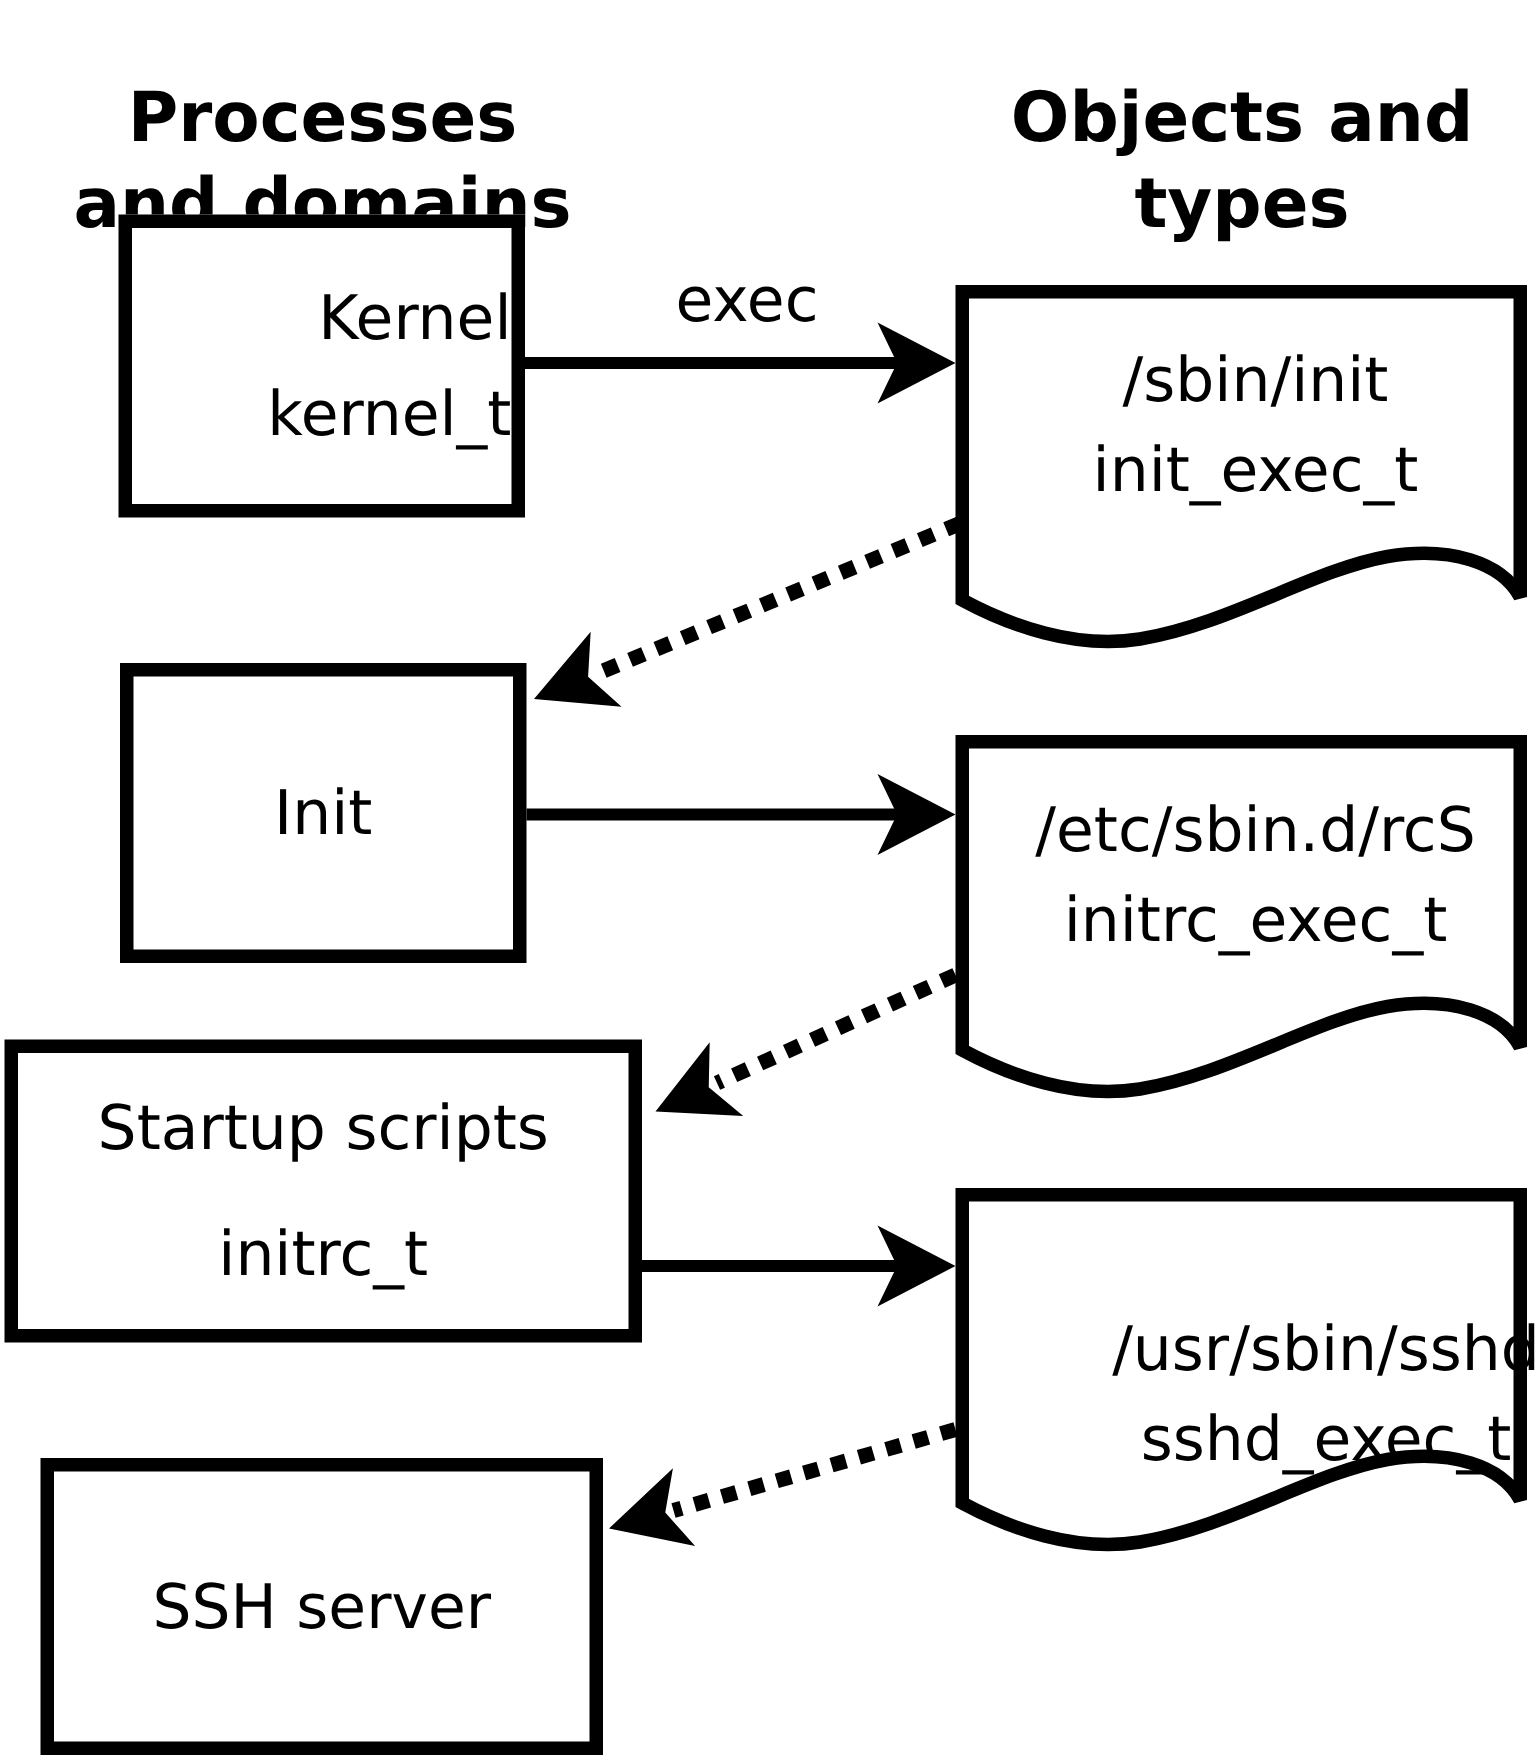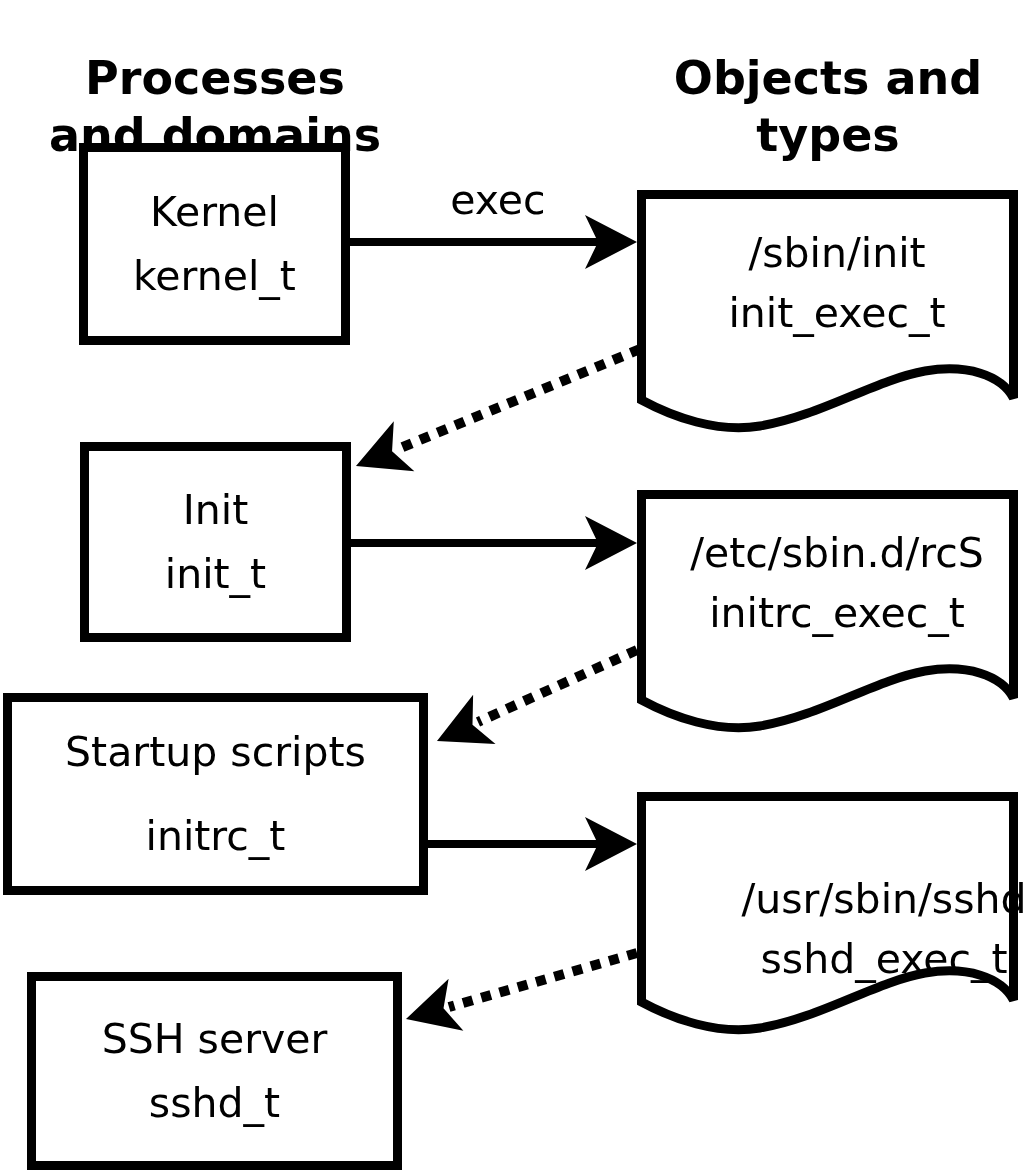--- a/index.html
+++ b/index.html
@@ -41,21 +41,21 @@
     border: 9px solid #000000;
     background: #ffffff;
     display: flex;
     flex-direction: column;
     align-items: center;
     justify-content: center;
     font-size: 41px;
     line-height: 64px;
     text-align: center;
   }
-  #box-kernel  { left: 79px; top: 143px;  width: 271px; height: 202px; }
+  #box-kernel  { left: 79px; top: 143px;  width: 271px; height: 202px; align-items: flex-end; }
   #box-init    { left: 80px; top: 442px;  width: 271px; height: 200px; }
   #box-startup { left: 3px;  top: 693px;  width: 425px; height: 202px; gap: 20px; }
   #box-sshd    { left: 27px; top: 972px;  width: 375px; height: 198px; }
 
   .doc-label {
     position: absolute;
     left: 637px;
     width: 380px;
     height: 185px;
     display: flex;
@@ -145,29 +145,27 @@
 types</div>
 
   <div id="exec-label">exec</div>
 
   <div id="box-kernel" class="process-box">
     <span>Kernel</span>
     <span>kernel_t</span>
   </div>
   <div id="box-init" class="process-box">
     <span>Init</span>
-    <span>init_t</span>
   </div>
   <div id="box-startup" class="process-box">
     <span>Startup scripts</span>
     <span>initrc_t</span>
   </div>
   <div id="box-sshd" class="process-box">
     <span>SSH server</span>
-    <span>sshd_t</span>
   </div>
 
   <div id="doclabel-1" class="doc-label">
     <span>/sbin/init</span>
     <span>init_exec_t</span>
   </div>
   <div id="doclabel-2" class="doc-label">
     <span>/etc/sbin.d/rcS</span>
     <span>initrc_exec_t</span>
   </div>

